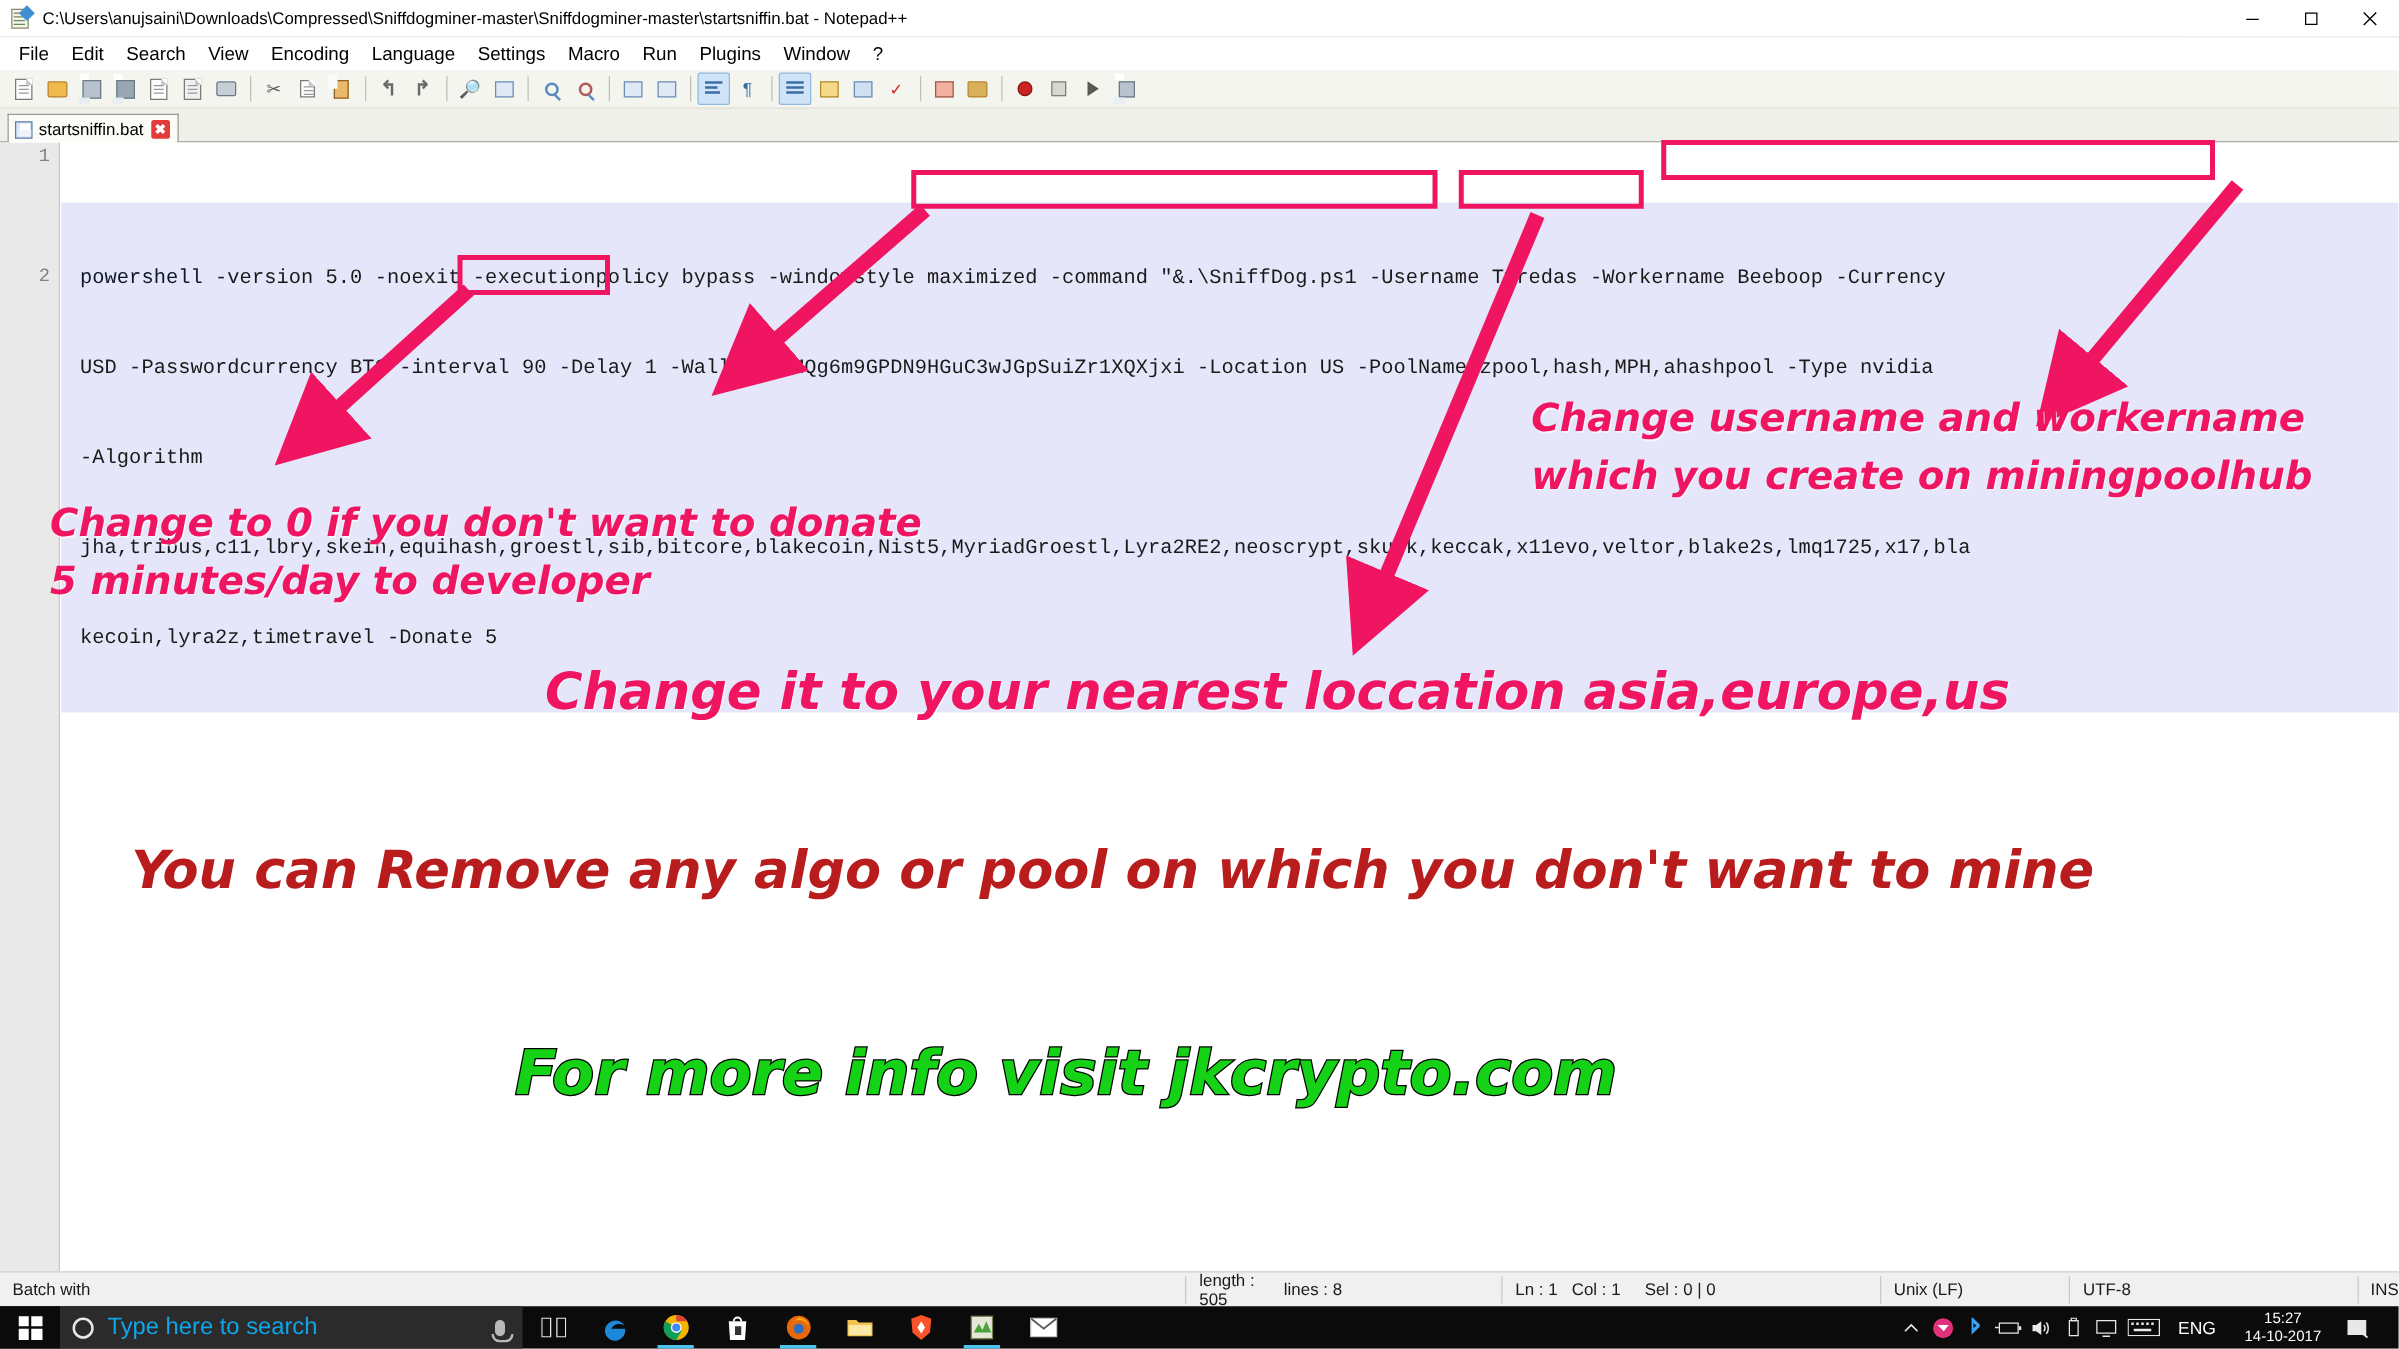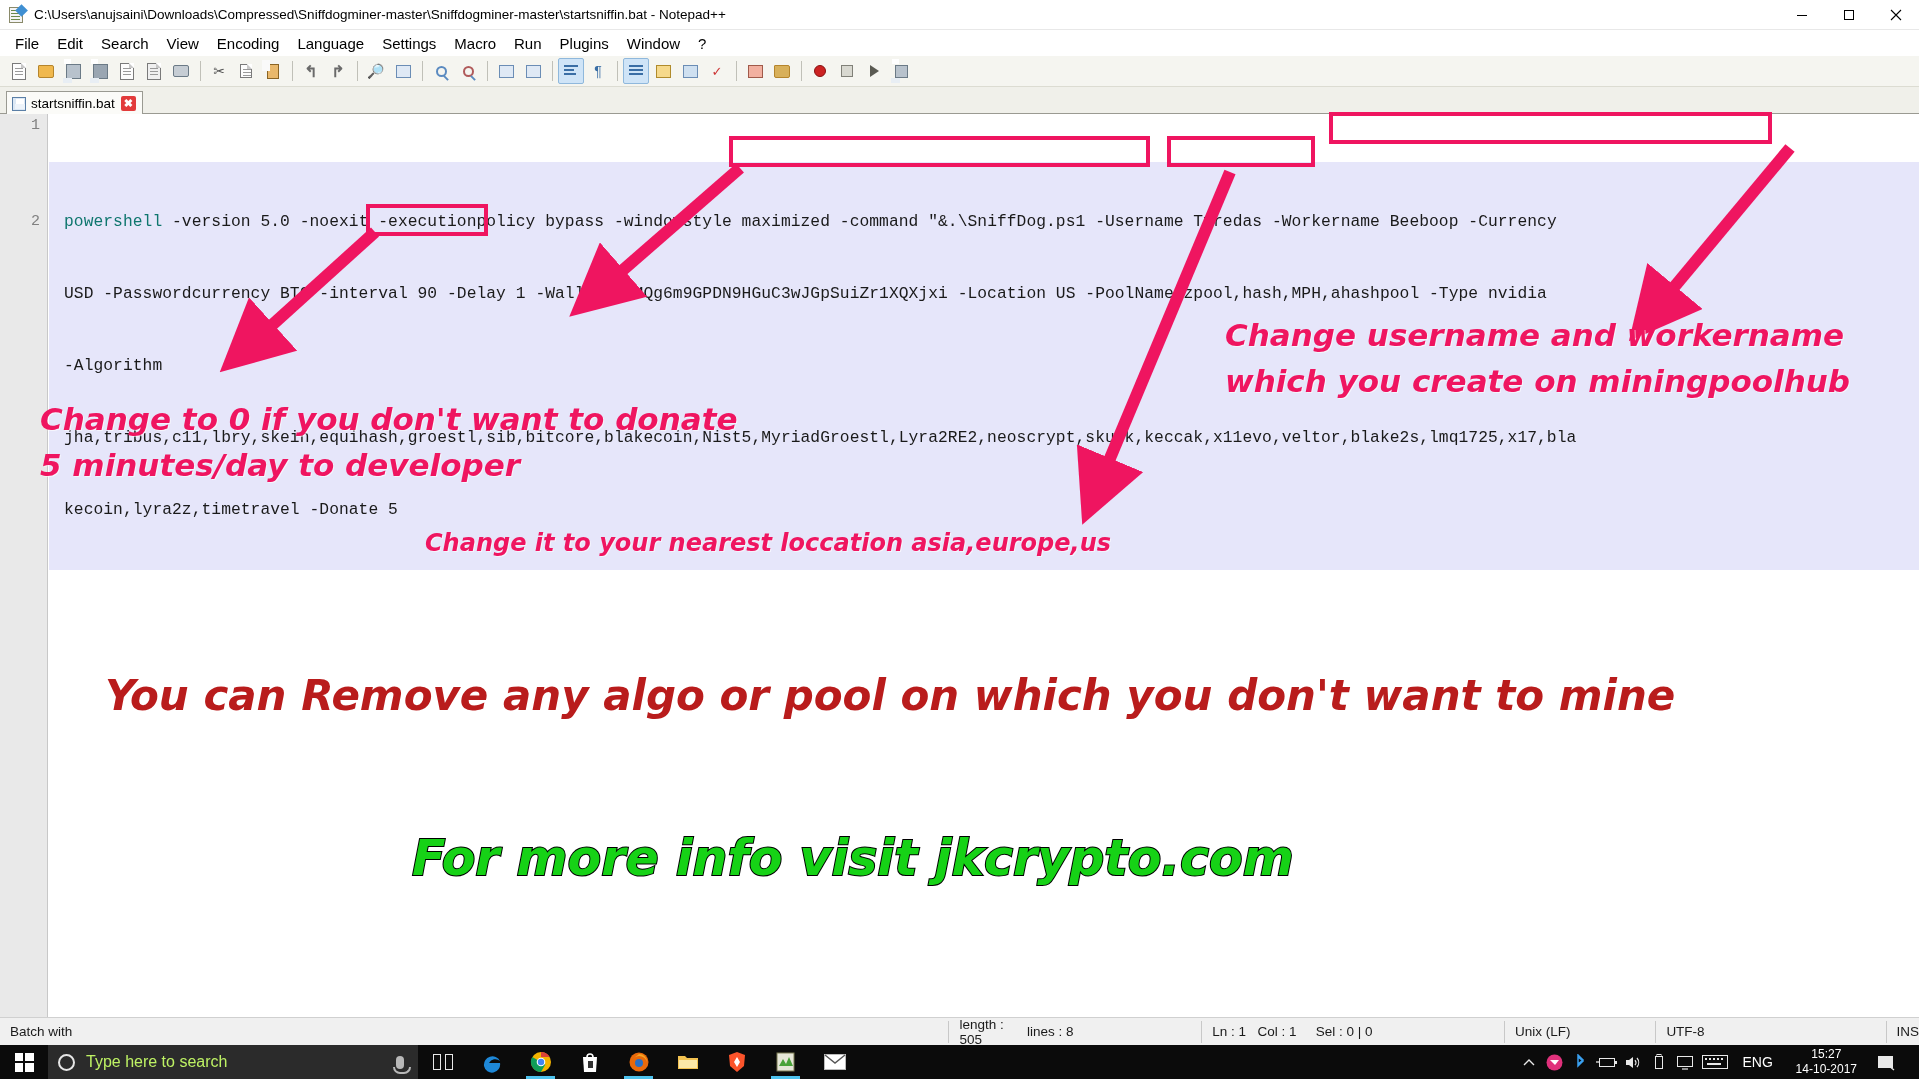--- a/index.html
+++ b/index.html
@@ -135,21 +135,21 @@
     font-family: "Liberation Mono", monospace;
   }
   .codearea {
     position: absolute; left: 49px; top: 0; width: 1870px; height: 903px;
     font-family: "Liberation Mono", monospace;
     font-size: 16.3px; line-height: 24px; color: #1a1a1a;
     white-space: pre; letter-spacing: 0.05px;
   }
   .code-hl { background: #e6e6fa; }
   .code-line { height: 24px; padding-left: 15px; }
-  .kw { color: #0f766e; }
+  .kw { color: #0f172a; }
 
   
   .anno-box {
     position: absolute; border: 4px solid #ef1560; background: transparent;
     pointer-events: none;
   }
   .anno-text {
     position: absolute; color: #ef1560; font-weight: bold;
     font-family: "DejaVu Sans", sans-serif;
     font-style: italic;
@@ -188,21 +188,21 @@
   .win-logo { width: 19px; height: 19px; display:grid; grid-template-columns:1fr 1fr; grid-template-rows:1fr 1fr; gap:2px; }
   .win-logo i { background:#fff; display:block; }
   .search-box {
     width: 370px; height: 34px; background: #2b2b2b;
     display: flex; align-items: center; padding: 0 10px;
   }
   .cortana {
     width: 17px; height: 17px; border: 2px solid #e6e6e6; border-radius: 50%;
     flex: none; margin-right: 11px;
   }
-  .search-ph { font-size: 16px; color: #bef264; flex: 1; }
+  .search-ph { font-size: 19px; color: #0ea5e9; flex: 1; }
   .mic { width: 8px; height: 13px; background: #b8b8b8; border-radius: 4px; position: relative; margin-right: 4px; }
   .mic:after { content:''; position:absolute; left:-3px; bottom:-5px; width:14px; height:5px; border:2px solid #b8b8b8; border-top:none; border-radius: 0 0 7px 7px; }
   .tb-apps { display: flex; align-items: center; height: 34px; }
   .tb-app {
     width: 49px; height: 34px; display:flex; align-items:center; justify-content:center;
     position: relative;
   }
   .tb-app.running:after {
     content:''; position:absolute; bottom:0; left:10px; width:29px; height:3px; background:#4ec3ee;
   }
@@ -420,21 +420,21 @@
     <path d="M1790,148 L1655,310" stroke="#ef1560" stroke-width="12" fill="none" marker-end="url(#ah)"></path>
   </svg>
 
 
   <div class="anno-text" style="left:1225px; top:318px; font-size:31px;">Change username and workername</div>
   <div class="anno-text" style="left:1225px; top:364px; font-size:31px;">which you create on miningpoolhub</div>
 
   <div class="anno-text" style="left:40px; top:402px; font-size:31px;">Change to 0 if you don't want to donate</div>
   <div class="anno-text" style="left:40px; top:448px; font-size:31px;">5 minutes/day to developer</div>
 
-  <div class="anno-text" style="left:425px; top:530px; font-size:24px;">Change it to your nearest loccation asia,europe,us</div>
+  <div class="anno-text" style="left:436px; top:530px; font-size:41px;">Change it to your nearest loccation asia,europe,us</div>
 
   <div class="anno-text red2" style="left:105px; top:672px; font-size:42px; text-shadow: 2px 2px 0 rgba(255,255,255,0.75);">You can Remove any algo or pool on which you don't want to mine</div>
 
   <div class="anno-green" style="left:412px; top:830px; font-size:49px;">For more info visit jkcrypto.com</div>
 
   <div class="statusbar">
     <div class="sb-cell" style="width:1012px">Batch with</div>
     <div class="sb-div"></div>
     <div class="sb-cell" style="width:78px">length : 505</div>
     <div class="sb-cell" style="width:190px;padding-left:4px">lines : 8</div>

